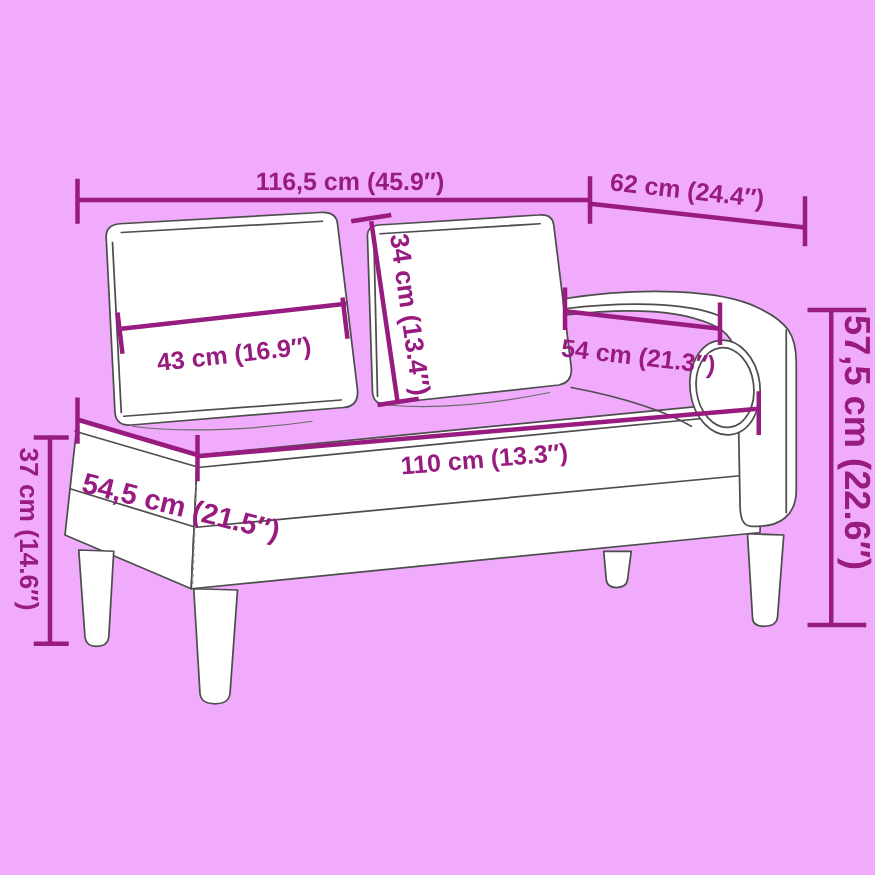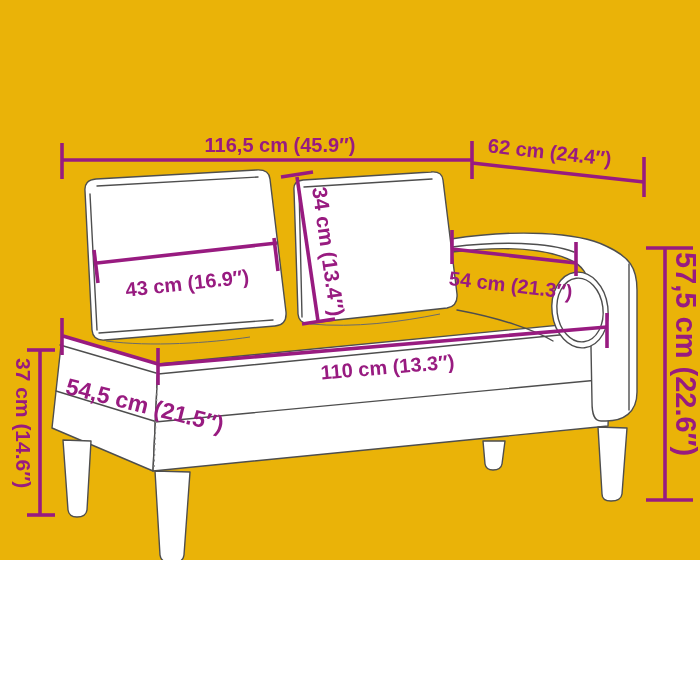--- a/index.html
+++ b/index.html
@@ -1,16 +1,16 @@
 <!DOCTYPE html>
 <html><head>
 <meta charset="utf-8">
 <style>
   html,body{margin:0;padding:0;background:#ffffff;}
-  .stage{position:relative;width:700px;height:560px;background:#eab308;overflow:hidden;}
+  .stage{position:relative;width:700px;height:700px;background:#f0abfc;overflow:hidden;}
   svg{display:block;}
   .art{stroke:#4E4E4E;stroke-width:1.4;fill:none;stroke-linejoin:round;stroke-linecap:round;}
   .artf{stroke:#4E4E4E;stroke-width:1.4;fill:#ffffff;stroke-linejoin:round;}
   .thin{stroke:#6a6a6a;stroke-width:1;fill:none;}
   .dotted{stroke:#8a8a8a;stroke-width:1.2;stroke-dasharray:2 3.5;fill:none;}
   .dim{stroke:#981B80;stroke-width:3.6;fill:none;stroke-linecap:butt;}
   .dim-label{fill:#981B80;font-family:"Liberation Sans",sans-serif;font-weight:700;font-size:20px;}
   .sz21{font-size:21px;} .sz23{font-size:23px;} .sz29{font-size:29px;}
 </style>
 </head>

